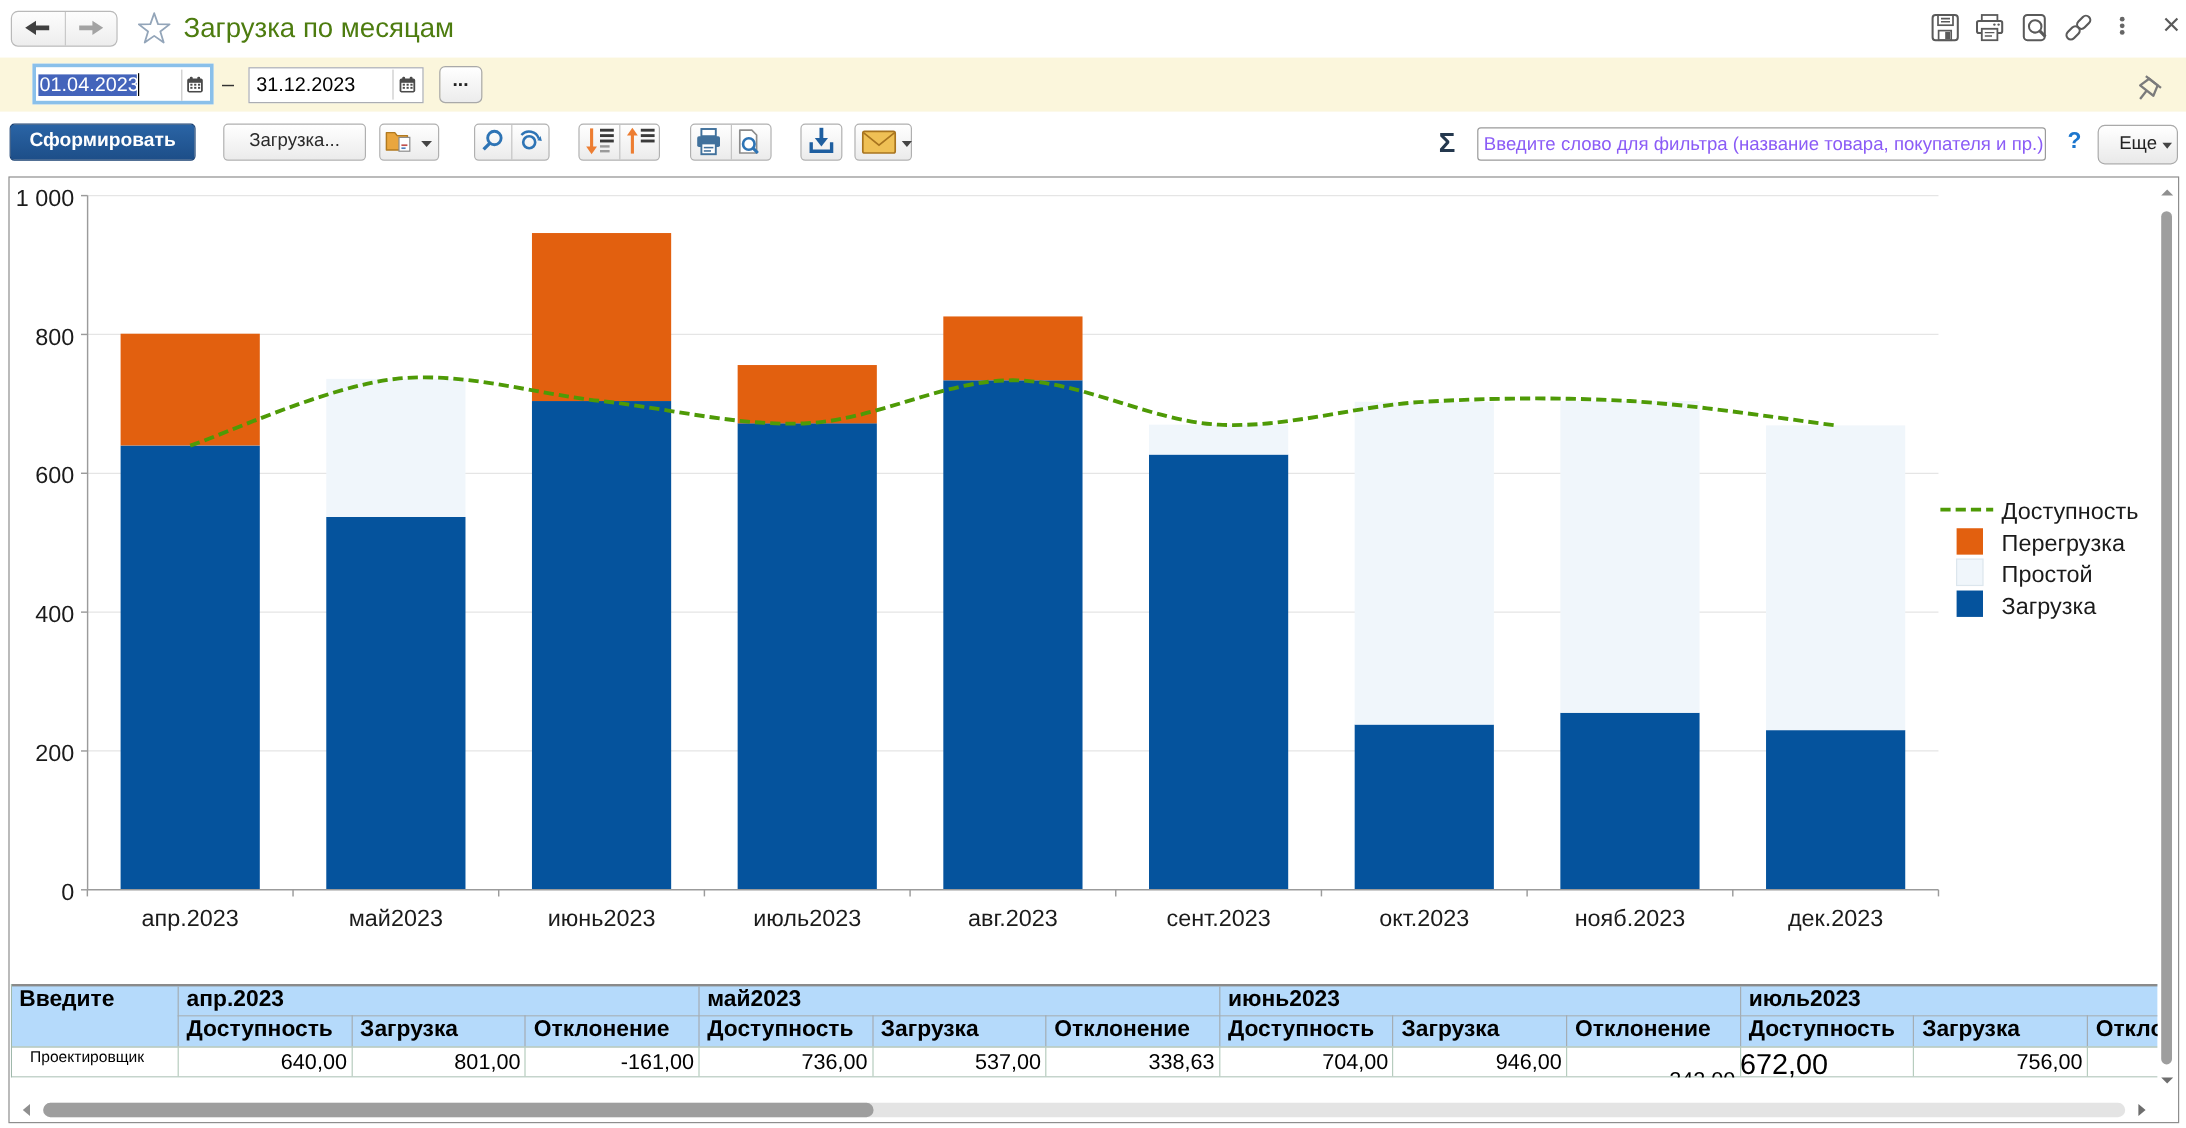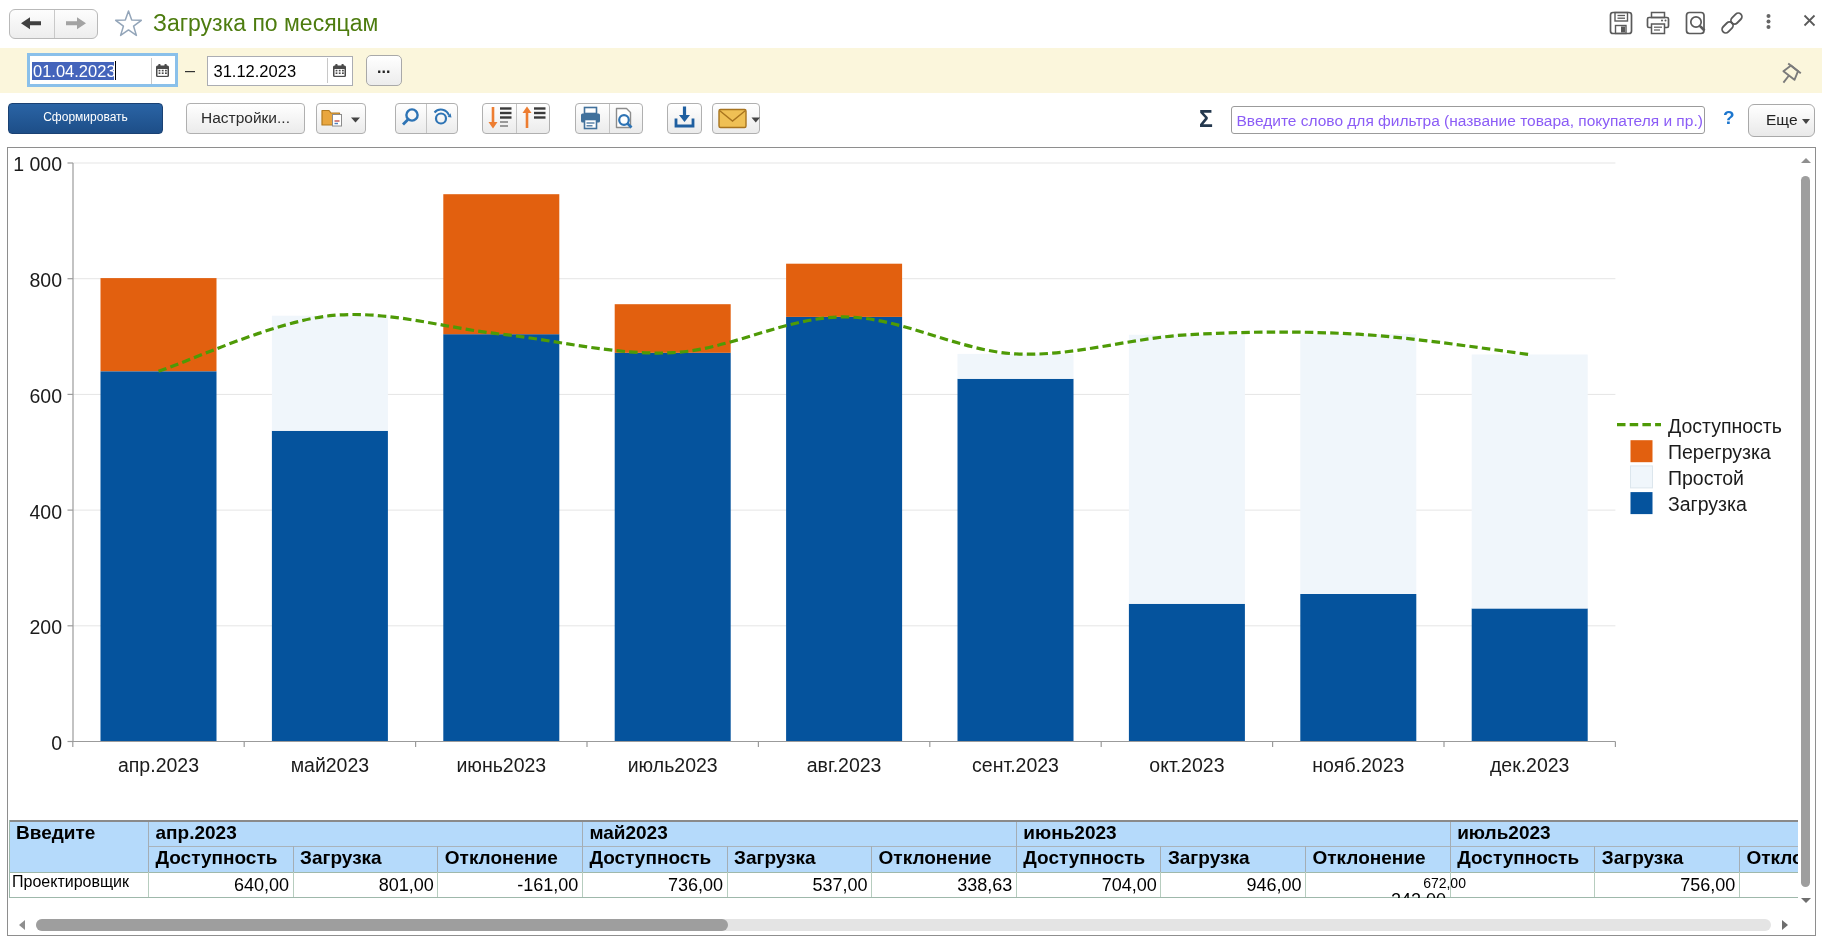--- a/index.html
+++ b/index.html
@@ -87,23 +87,23 @@
 <div class="abs" style="left:366px;top:55px;width:35.5px;height:30.5px;box-sizing:border-box;border:1px solid #a9a9a9;border-radius:5px;background:linear-gradient(#ffffff,#ececec)"></div>
 <div class="abs" style="left:366px;top:55px;width:35.5px;text-align:center;font-size:16px;font-weight:bold;color:#222;line-height:26px">...</div>
 <svg class="abs" style="left:0;top:0" width="1822" height="93">
     <g transform="translate(1790.5,73.5) rotate(38)" fill="none" stroke="#7b7b7b" stroke-width="1.9">
       <path d="M-4.5,-6.5 h9 l2.5,9 h-14 z M0,2.5 v9" stroke-linejoin="round"></path>
       <line x1="-8" y1="-6.5" x2="8" y2="-6.5"></line>
     </g>
   </svg>
 
 <div class="abs btn" style="left:8px;width:155px;border-color:#1a4173;background:linear-gradient(#2a64a5,#1d4e88)"></div>
-<div class="abs btxt" style="left:8px;top:103px;width:155px;color:#fff;font-weight:normal;font-size:12px">Сформировать</div>
+<div class="abs btxt" style="left:8px;top:103px;width:155px;color:#fff;font-weight:bold;font-size:16px">Сформировать</div>
 <div class="abs btn" style="left:186px;width:119px"></div>
-<div class="abs btxt" style="left:186px;top:103px;width:119px">Настройки...</div>
+<div class="abs btxt" style="left:186px;top:103px;width:119px">Загрузка...</div>
 <div class="abs btn" style="left:316px;width:50px"></div>
 <div class="abs btn" style="left:395px;width:63px"></div>
 <div class="abs" style="left:426px;top:104px;width:1px;height:29px;background:#c4c4c4"></div>
 <div class="abs btn" style="left:482px;width:68px"></div>
 <div class="abs" style="left:516px;top:104px;width:1px;height:29px;background:#c4c4c4"></div>
 <div class="abs btn" style="left:575px;width:68px"></div>
 <div class="abs" style="left:609px;top:104px;width:1px;height:29px;background:#c4c4c4"></div>
 <div class="abs btn" style="left:667px;width:35px"></div>
 <div class="abs btn" style="left:712px;width:48px"></div>
 <svg class="abs" style="left:0;top:0" width="800" height="145">
@@ -263,31 +263,31 @@
 <div style="position:absolute;left:435.8px;top:28.4px;font-size:19px;font-weight:bold;line-height:1">Отклонение</div>
 <div style="position:absolute;left:580.4px;top:28.4px;font-size:19px;font-weight:bold;line-height:1">Доступность</div>
 <div style="position:absolute;left:725.0px;top:28.4px;font-size:19px;font-weight:bold;line-height:1">Загрузка</div>
 <div style="position:absolute;left:869.6px;top:28.4px;font-size:19px;font-weight:bold;line-height:1">Отклонение</div>
 <div style="position:absolute;left:1014.3px;top:28.4px;font-size:19px;font-weight:bold;line-height:1">Доступность</div>
 <div style="position:absolute;left:1158.9px;top:28.4px;font-size:19px;font-weight:bold;line-height:1">Загрузка</div>
 <div style="position:absolute;left:1303.5px;top:28.4px;font-size:19px;font-weight:bold;line-height:1">Отклонение</div>
 <div style="position:absolute;left:1448.2px;top:28.4px;font-size:19px;font-weight:bold;line-height:1">Доступность</div>
 <div style="position:absolute;left:1592.8px;top:28.4px;font-size:19px;font-weight:bold;line-height:1">Загрузка</div>
 <div style="position:absolute;left:1737.4px;top:28.4px;font-size:19px;font-weight:bold;line-height:1">Отклонение</div>
-<div style="position:absolute;left:3.0px;top:54.3px;font-size:16px;line-height:1">Проектировщик</div>
+<div style="position:absolute;left:16px;top:54.3px;font-size:13px;line-height:1">Проектировщик</div>
 <div style="position:absolute;left:139.0px;top:55.5px;width:141.1px;text-align:right;font-size:18px;line-height:1">640,00</div>
 <div style="position:absolute;left:283.6px;top:55.5px;width:141.1px;text-align:right;font-size:18px;line-height:1">801,00</div>
 <div style="position:absolute;left:428.3px;top:55.5px;width:141.1px;text-align:right;font-size:18px;line-height:1">-161,00</div>
 <div style="position:absolute;left:572.9px;top:55.5px;width:141.1px;text-align:right;font-size:18px;line-height:1">736,00</div>
 <div style="position:absolute;left:717.5px;top:55.5px;width:141.1px;text-align:right;font-size:18px;line-height:1">537,00</div>
 <div style="position:absolute;left:862.1px;top:55.5px;width:141.1px;text-align:right;font-size:18px;line-height:1">338,63</div>
 <div style="position:absolute;left:1006.8px;top:55.5px;width:141.1px;text-align:right;font-size:18px;line-height:1">704,00</div>
 <div style="position:absolute;left:1151.4px;top:55.5px;width:141.1px;text-align:right;font-size:18px;line-height:1">946,00</div>
 <div style="position:absolute;left:1296.0px;top:71px;width:141.1px;text-align:right;font-size:18px;line-height:1">-242,00</div>
-<div style="position:absolute;left:1365px;top:55.5px;width:141.1px;text-align:center;font-size:14px;line-height:1">672,00</div>
+<div style="position:absolute;left:1441px;top:55.5px;width:141.1px;text-align:left;font-size:24px;line-height:1">672,00</div>
 <div style="position:absolute;left:1585.3px;top:55.5px;width:141.1px;text-align:right;font-size:18px;line-height:1">756,00</div>
 </div>
 <div style="position:absolute;left:1800.5px;top:176px;width:9.5px;height:711px;background:#9e9e9e;border-radius:5px"></div>
 <div style="position:absolute;left:1801px;top:158px;width:0;height:0;border-left:5px solid transparent;border-right:5px solid transparent;border-bottom:5px solid #8f8f8f"></div>
 <div style="position:absolute;left:1801px;top:898px;width:0;height:0;border-left:5px solid transparent;border-right:5px solid transparent;border-top:5px solid #6e6e6e"></div>
 <div style="position:absolute;left:36px;top:918.5px;width:1735px;height:12.5px;background:#e4e4e4;border-radius:6px"></div>
 <div style="position:absolute;left:36px;top:918.5px;width:692px;height:12.5px;background:#9e9e9e;border-radius:6px"></div>
 <div style="position:absolute;left:19px;top:919.5px;width:0;height:0;border-top:5px solid transparent;border-bottom:5px solid transparent;border-right:6px solid #8f8f8f"></div>
 <div style="position:absolute;left:1782px;top:919.5px;width:0;height:0;border-top:5px solid transparent;border-bottom:5px solid transparent;border-left:6px solid #6e6e6e"></div>
 

